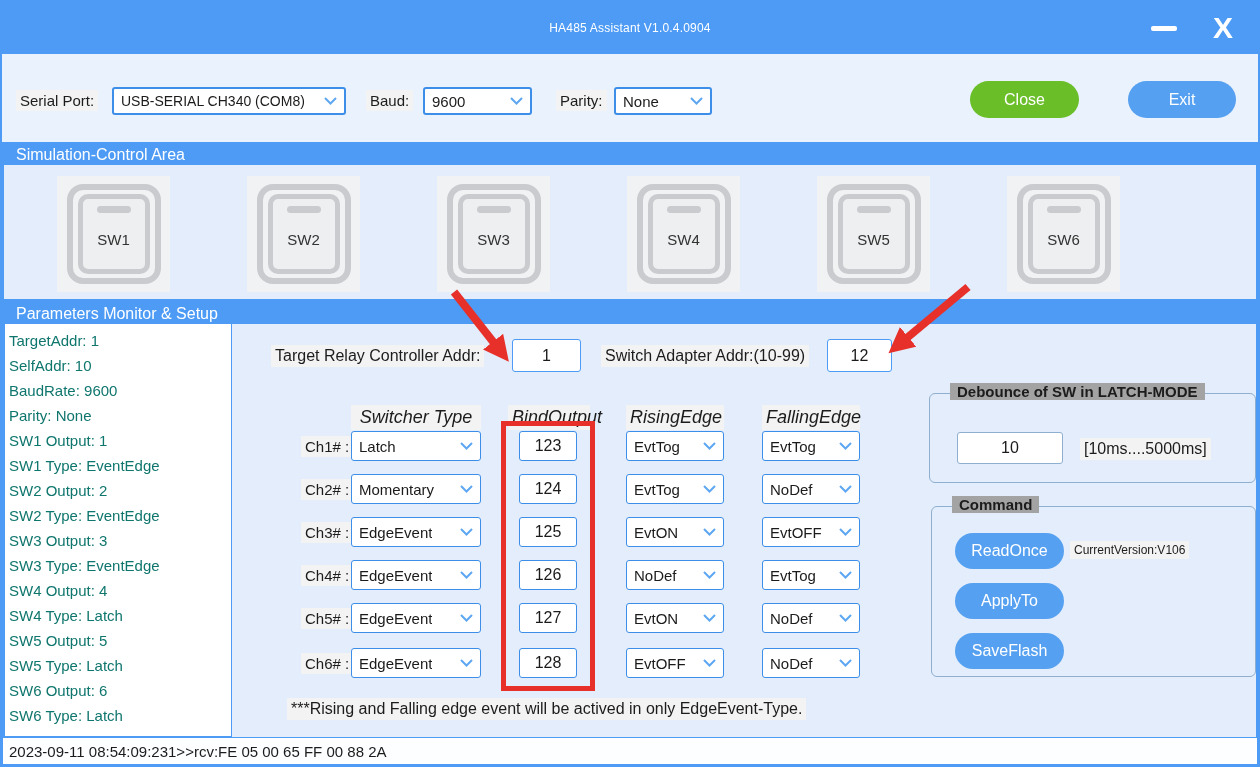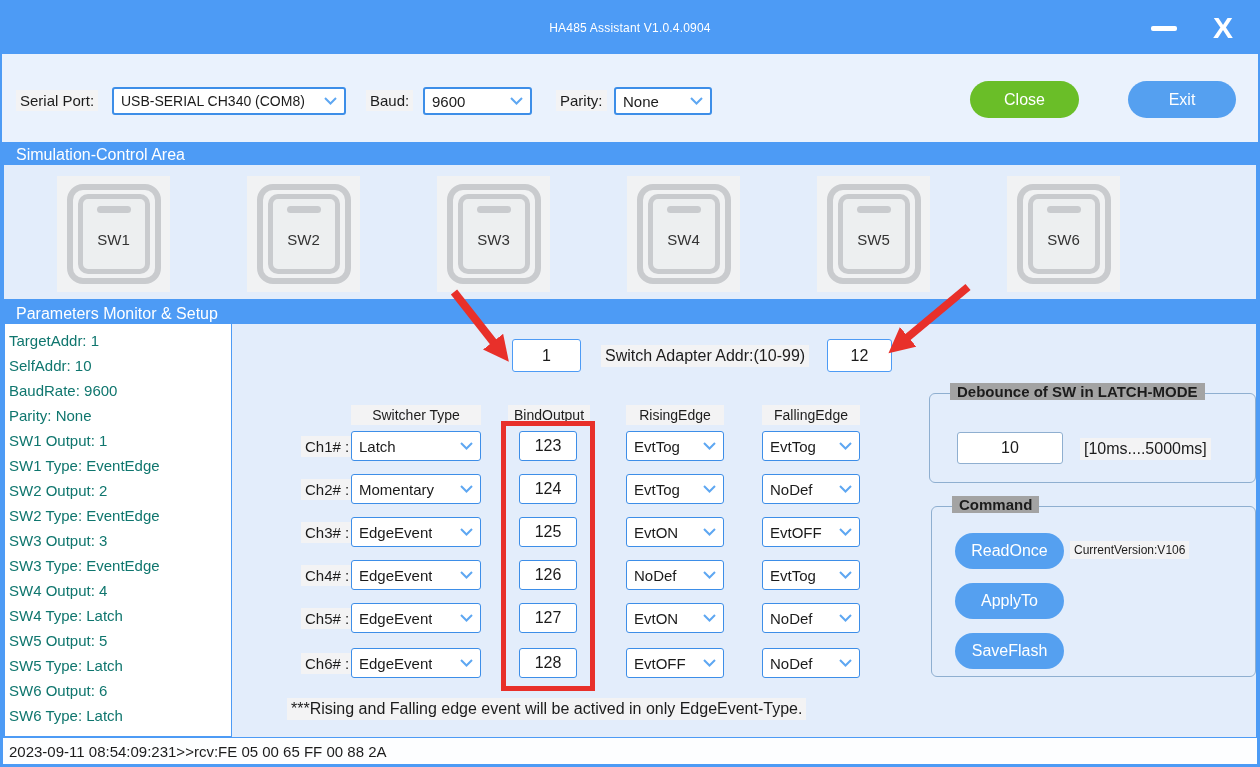--- a/index.html
+++ b/index.html
@@ -48,21 +48,21 @@
   .sw-label { font-size:15px; color:#333; margin-top:10px; }
   
   .monitor { position:absolute; left:0; top:0; width:228px; height:100%; background:#fff; border:1px solid #4d9bf5; border-top:none; padding:4px 0 0 4px; }
   .monitor .line { font-size:15px; line-height:25px; color:#0f766e; white-space:nowrap; }
   
   .abs { position:absolute; }
   .num-input {
     position:absolute; background:#fff; border:2px solid #3d8ee8; border-radius:3px;
     text-align:center; font-size:16px; color:#1b1b1b; font-family:"Liberation Sans", sans-serif; outline:none;
   }
-  .col-header { position:absolute; top:81px; text-align:center; font-size:14px; }
+  .col-header { position:absolute; top:81px; text-align:center; font-size:18px;font-style:italic; }
   .ch-lbl { position:absolute; font-size:15px; }
   .red-rect { position:absolute; left:497px; top:97px; width:94px; height:270px; border:5px solid #e8302a; z-index:5; pointer-events:none; }
   .groupbox { position:absolute; border:1px solid #8fafd0; border-radius:6px; }
   .groupbox .legend { position:absolute; top:-11px; left:20px; background:#a3a3a3; padding:0 7px; font-size:15px; color:#1c1c1c; white-space:nowrap;font-weight:bold; }
   .footnote { position:absolute; left:283px; top:374px; }
   
   .statusbar {
     position:absolute; left:0; right:0; bottom:0; height:28px; background:#fdfeff;
     border:1px solid #4d9bf5; display:flex; align-items:center; padding-left:6px;
     font-size:15px; color:#1c1c1c; white-space:nowrap;
@@ -182,20 +182,21 @@
         <div class="line">SW3 Output: 3</div>
         <div class="line">SW3 Type: EventEdge</div>
         <div class="line">SW4 Output: 4</div>
         <div class="line">SW4 Type: Latch</div>
         <div class="line">SW5 Output: 5</div>
         <div class="line">SW5 Type: Latch</div>
         <div class="line">SW6 Output: 6</div>
         <div class="line">SW6 Type: Latch</div>
       </div>
 
+      <span class="lbl abs" style="left:267px; top:21px; font-size:16px;">Target Relay Controller Addr:</span>
       <input class="num-input" style="left: 508px; top: 15px; width: 69px; height: 33px; border-width: 1px; border-color: rgb(77, 155, 245);" value="1">
       <span class="lbl abs" style="left:597px; top:21px; font-size:16px;">Switch Adapter Addr:(10-99)</span>
       <input class="num-input" style="left: 823px; top: 15px; width: 65px; height: 33px; border-width: 1px; border-color: rgb(77, 155, 245);" value="12">
 
       <span class="col-header lbl" style="left:347px; width:130px;">Switcher Type</span>
       <span class="col-header lbl" style="left:504px; width:82px;">BindOutput</span>
       <span class="col-header lbl" style="left:622px; width:98px;">RisingEdge</span>
       <span class="col-header lbl" style="left:758px; width:98px;">FallingEdge</span>
 
       <div class="red-rect"></div>

